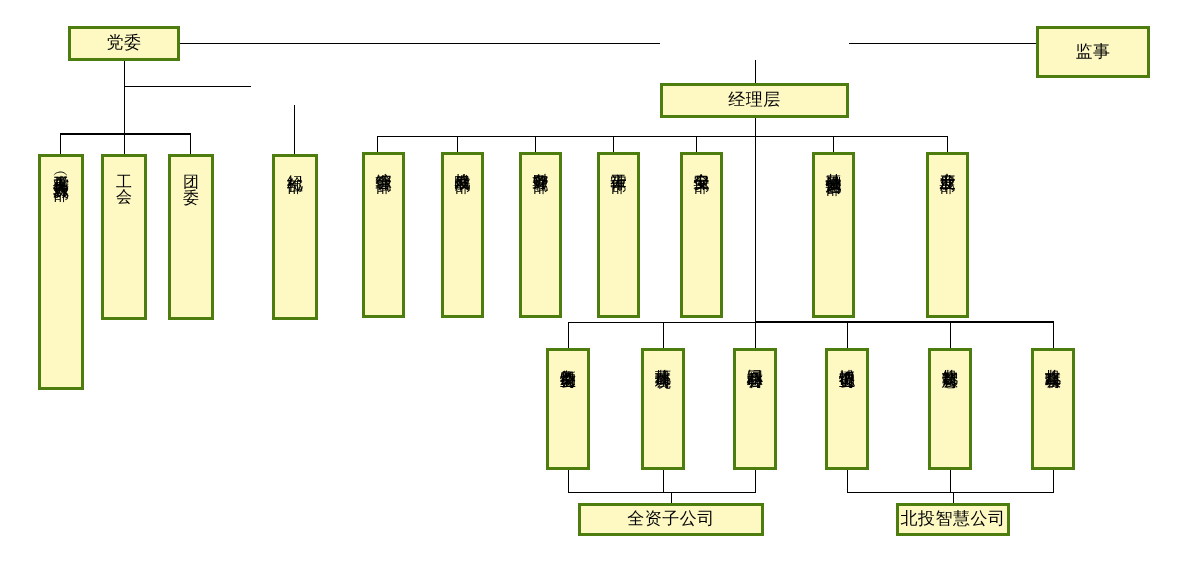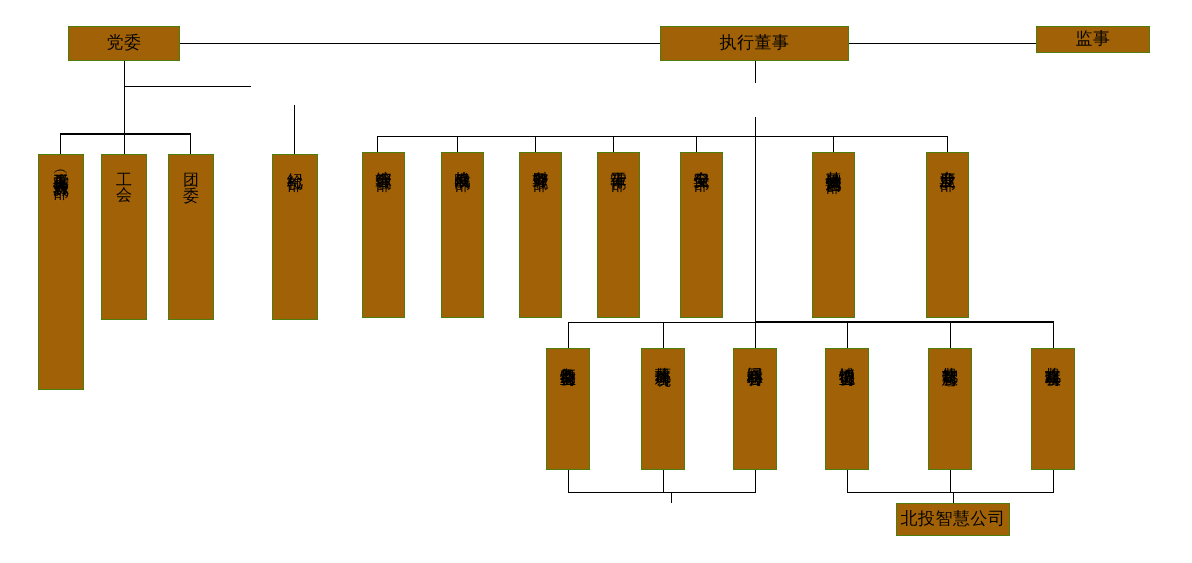--- a/index.html
+++ b/index.html
@@ -14,22 +14,22 @@
   #chart {
     position: relative;
     width: 1192px;
     height: 563px;
     background: #ffffff;
     overflow: hidden;
   }
   .box {
     position: absolute;
     box-sizing: border-box;
-    border: 1px solid #4d7c0f;
-    background: #a16207;
+    border: 3px solid #4d7c0f;
+    background: #fef9c3;
     display: flex;
     align-items: center;
     justify-content: center;
     text-align: center;
     z-index: 3;
   }
   .box .lbl {
     display: block;
     line-height: 1.18;
     letter-spacing: 0.5px;
@@ -116,29 +116,29 @@
   <div class="line v" style="left:847px; top:470px; height:22px;"></div>
   <div class="line v" style="left:950px; top:470px; height:22px;"></div>
   <div class="line v" style="left:1053px; top:470px; height:22px;"></div>
   <div class="line h" style="left:847px; top:492px; width:207px;"></div>
   <div class="line v" style="left:953px; top:492px; height:11px;"></div>
 
   <div class="box h" style="left:68px; top:26px; width:112px; height:35px;">
     <span class="lbl">党委</span>
   </div>
 
-  <div class="box h" style="left:660px; top:26px; width:189px; height:35px;">
-    <span class="lbl">执行董事</span>
-  </div>
-
-  <div class="box h" style="left:1036px; top:26px; width:114px; height:27px;align-items:center;">
+
+  <div class="box h" style="left:1036px; top:26px; width:114px; height:52px;align-items:center;">
     <span class="lbl">监事</span>
   </div>
 
 
+  <div class="box h" style="left:660px; top:83px; width:189px; height:35px;">
+    <span class="lbl">经理层</span>
+  </div>
 
   <div class="box v" style="left:38px; top:154px; width:46px; height:236px;">
     <span class="lbl">党群工作（人力资源）部</span>
   </div>
 
   <div class="box v spaced" style="left:101px; top:154px; width:46px; height:166px;">
     <span class="lbl">工会</span>
   </div>
 
   <div class="box v spaced" style="left:168px; top:154px; width:46px; height:166px;">
@@ -184,18 +184,21 @@
   <div class="box v" style="left:825px; top:348px; width:44px; height:122px;">
     <span class="lbl">博识物业公司</span>
   </div>
   <div class="box v" style="left:928px; top:348px; width:44px; height:122px;">
     <span class="lbl">北投智慧公司</span>
   </div>
   <div class="box v" style="left:1031px; top:348px; width:44px; height:122px;">
     <span class="lbl">北投卓联公司</span>
   </div>
 
+  <div class="box h" style="left:578px; top:503px; width:186px; height:33px;">
+    <span class="lbl">全资子公司</span>
+  </div>
 
   <div class="box h" style="left:896px; top:503px; width:114px; height:33px;">
     <span class="lbl">北投智慧公司</span>
   </div>
 
 </div>
 
 </body></html>

